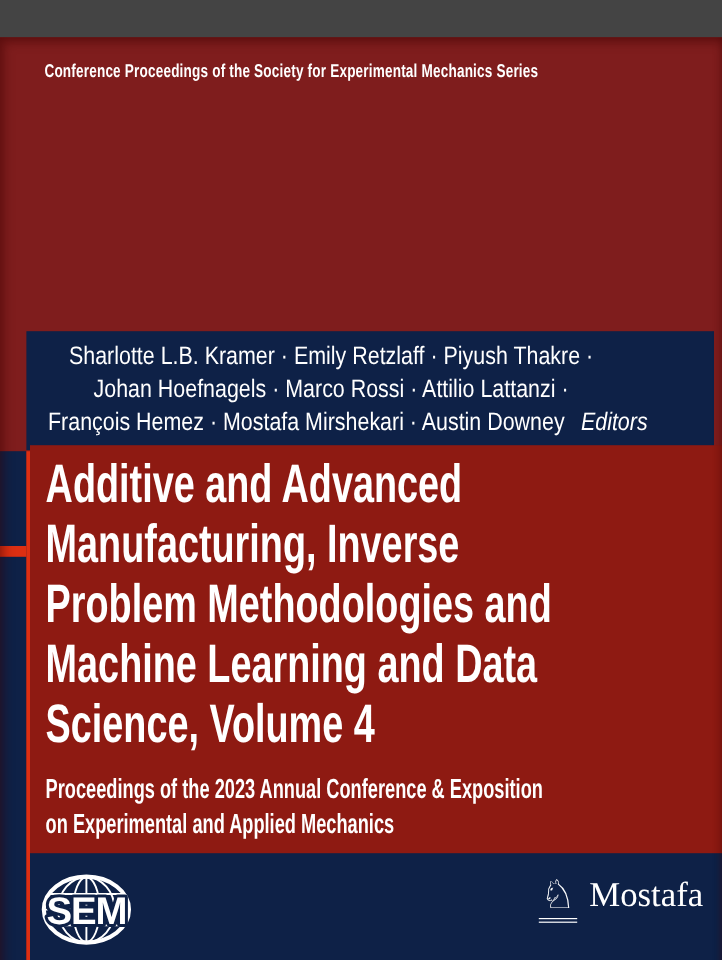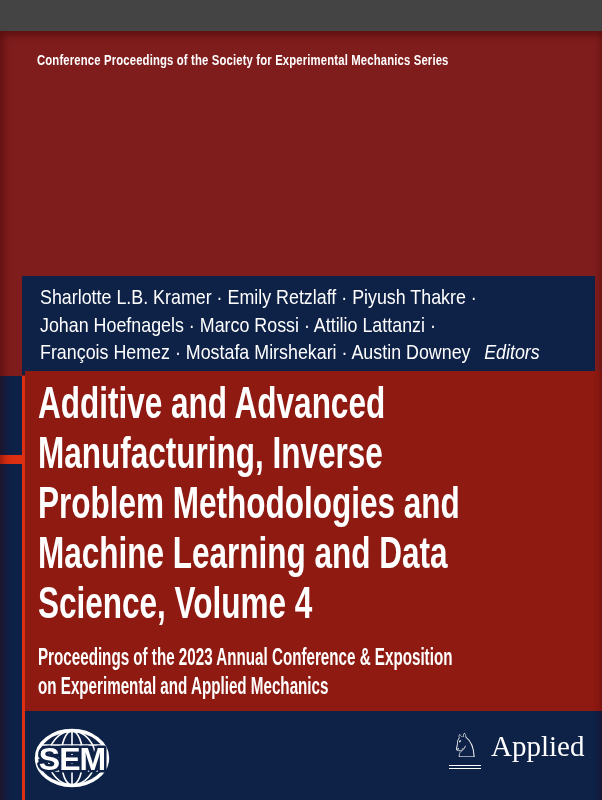--- a/index.html
+++ b/index.html
@@ -23,21 +23,21 @@
   .series-title {
     position: absolute; left: 37px; top: 19px;
     color: #ffffff; font-weight: bold; font-size: 15.5px; line-height: 20px;
     white-space: nowrap; letter-spacing: .2px;
     transform: scaleX(.73); transform-origin: 0 0;
   }
 
   
   .editors-panel {
     position: absolute; left: 22px; top: 245px; width: 573px; height: 99px;
-    background: #0e2147; color: #ffffff; padding: 7px 0 0 18px;
+    background: #0e2147; color: #ffffff; padding: 7px 0 0 18px; text-align: center;
   }
   .editors-line {
     font-size: 21px; line-height: 27.5px; white-space: nowrap;
     transform: scaleX(.85); transform-origin: 0 0;
   }
   .editors-role { font-style: italic; margin-left: 16px; }
 
   
   .left-column { position: absolute; left: 0; top: 345px; width: 22px; height: 449px; background: #0e2147; }
   .spine-notch { position: absolute; left: 0; top: 424px; width: 22px; height: 9px; background: #dd2f12; }
@@ -123,21 +123,21 @@
       <line x1="7.5" y1="44" x2="70.5" y2="44" stroke="#ffffff" stroke-width="1.6"></line>
       <text x="39" y="43" text-anchor="middle" font-family="Liberation Sans, sans-serif" font-weight="bold" font-size="32" letter-spacing="-1" fill="#ffffff" stroke="#0e2147" stroke-width="5" paint-order="stroke" stroke-linejoin="round">SEM</text>
     </svg>
 
     <div class="springer-logo">
       <div class="knight-wrap">
         <div class="knight-glyph">♘</div>
         <div class="knight-rule"></div>
         <div class="knight-rule"></div>
       </div>
-      <div class="springer-wordmark">Applied</div>
+      <div class="springer-wordmark">Mostafa</div>
     </div>
 
   </div>
 
   <div class="bottom-strip"></div>
   <div class="edge-shade"></div>
 
 </div>
 
 </body></html>

